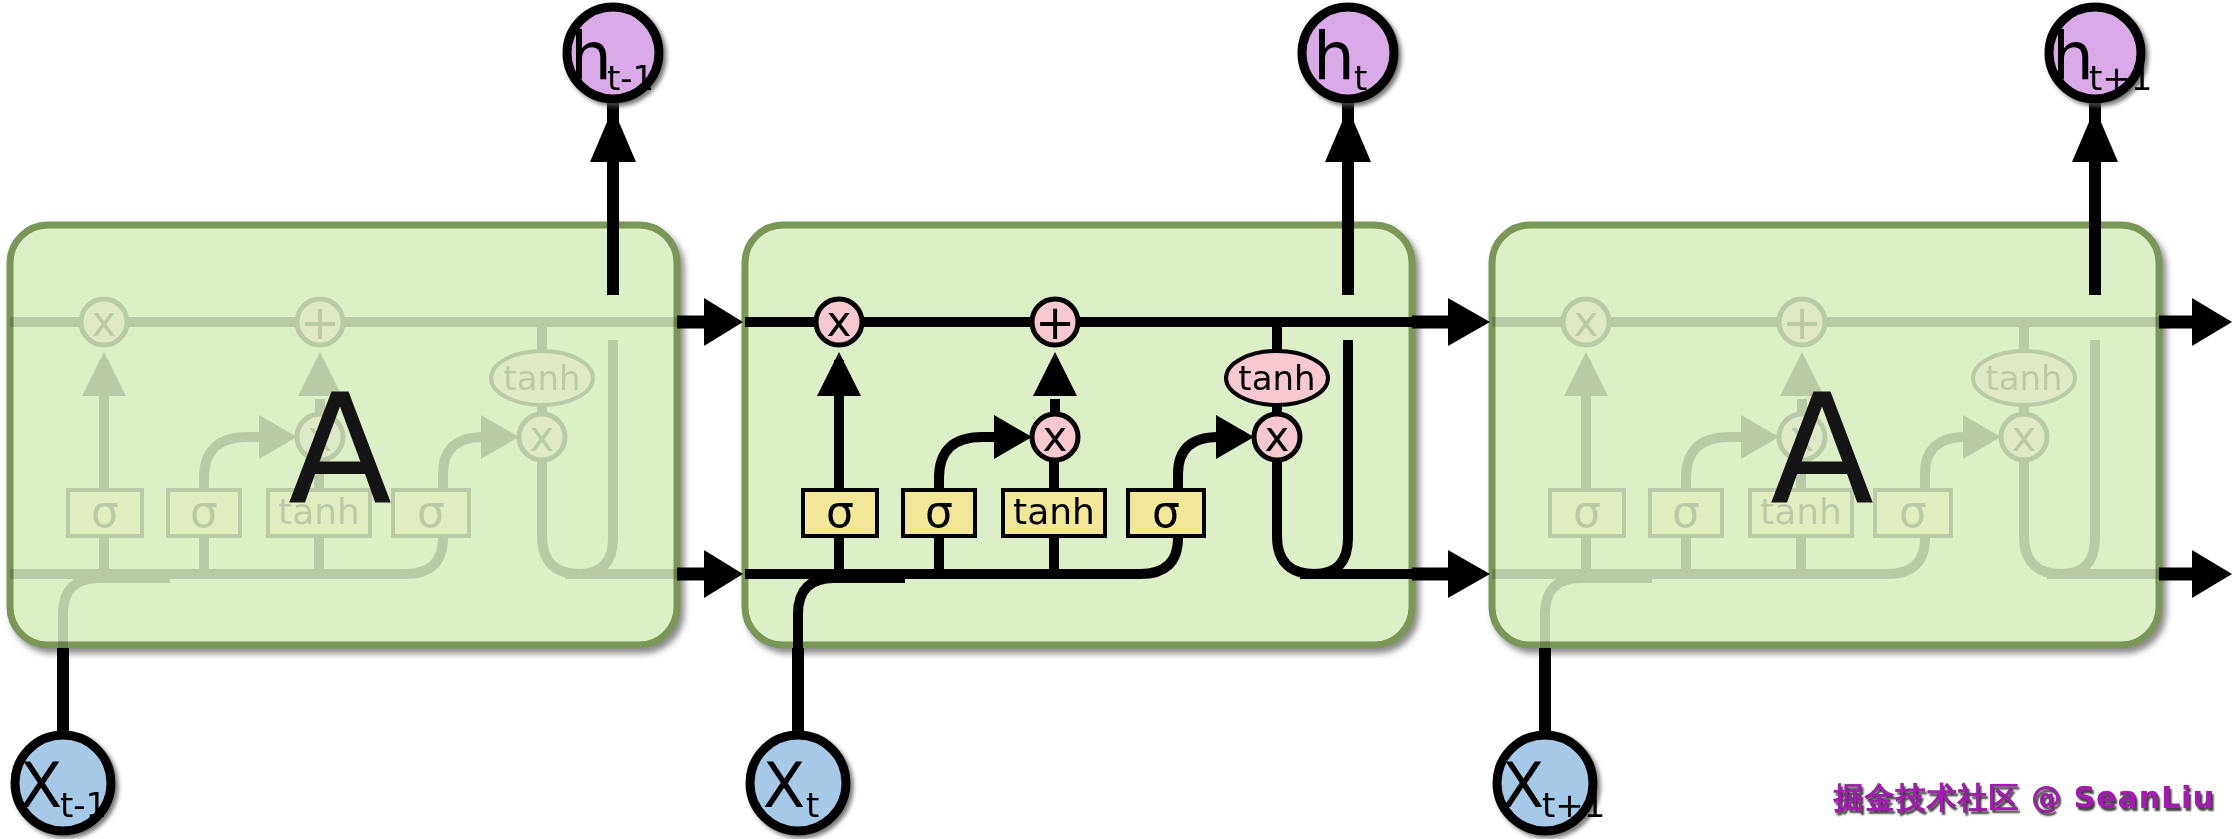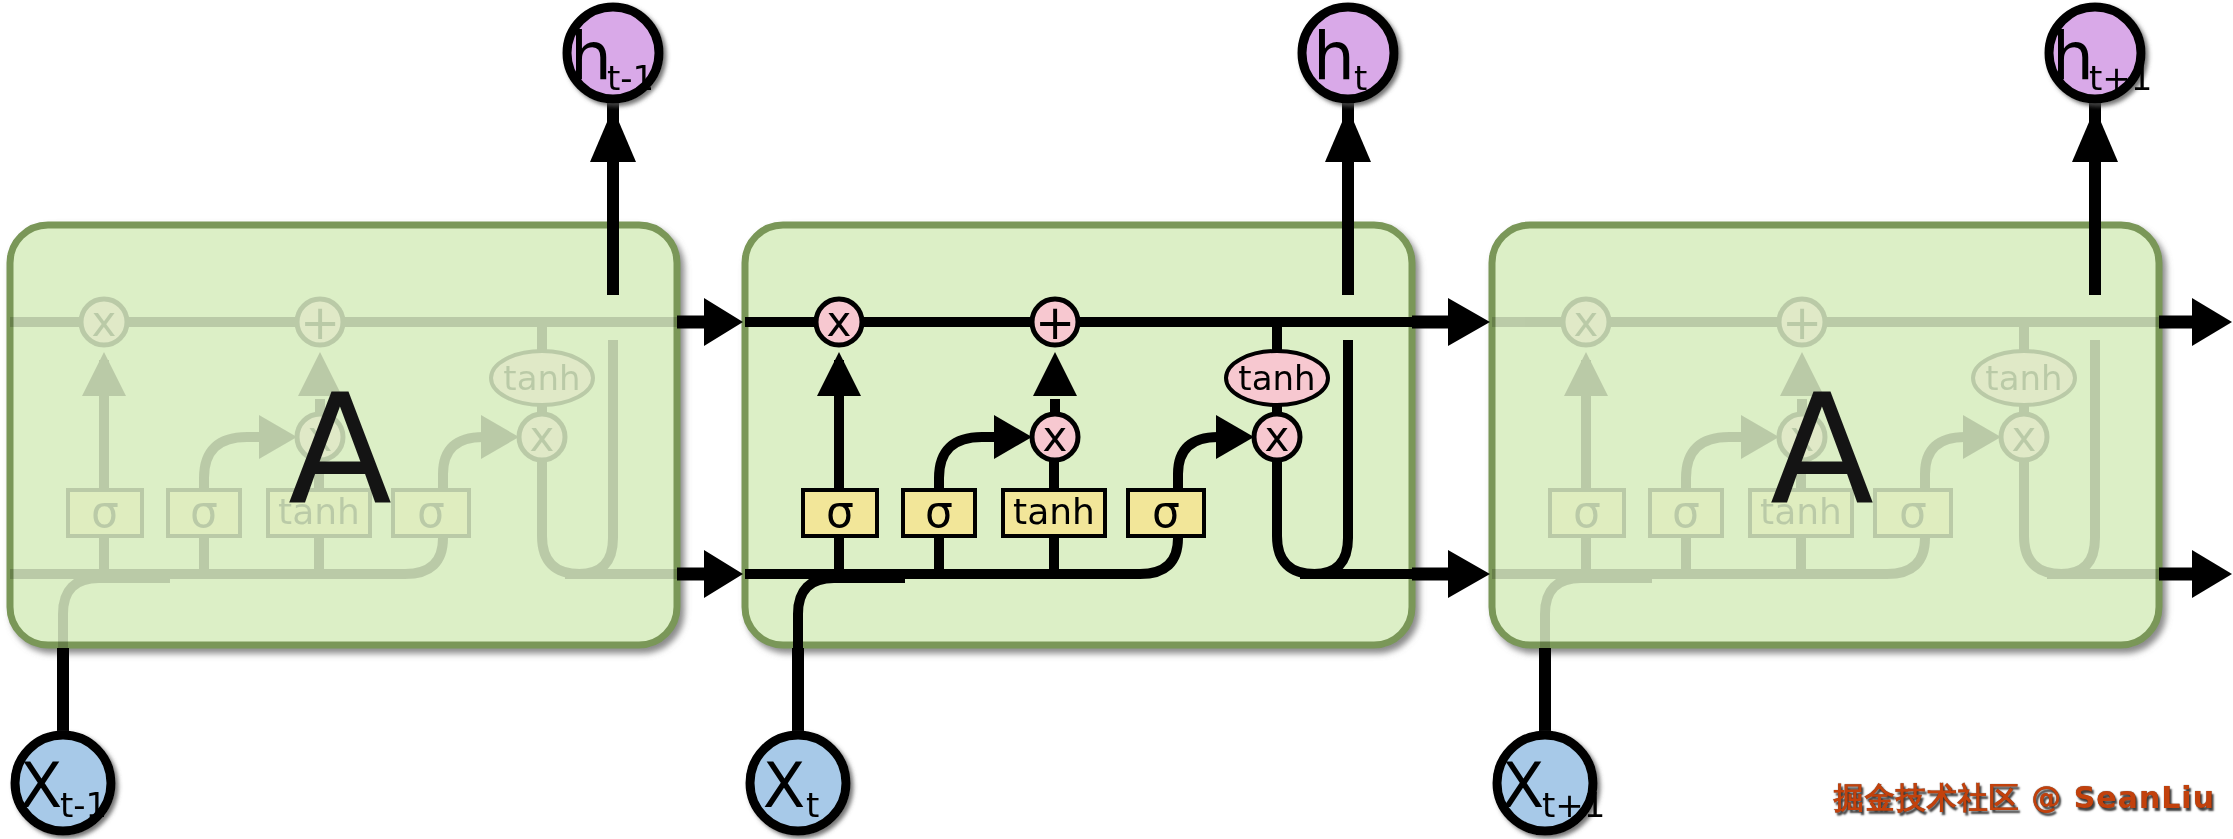--- a/index.html
+++ b/index.html
@@ -19,21 +19,21 @@
   .node-main{font-size:66px;}
   .node-sub{font-size:34px;}
   .x-main{font-size:62px;}
   .op-label{font-size:42px;}
   .add-label{font-size:48px;}
   .gate-label{font-size:44px;}
   .tanhbox-label{font-size:36px;}
   .tanhell-label{font-size:34px;}
   .a-label{font-size:152px;fill:#141414;}
   .watermark{position:absolute;right:18px;bottom:20px;font-size:30px;font-weight:bold;
-             color:#c2410c;text-shadow:2px 3px 2px rgba(0,0,0,0.75), 0 0 1px #555;
+             color:#a21caf;text-shadow:2px 3px 2px rgba(0,0,0,0.75), 0 0 1px #555;
              letter-spacing:1px;}
 </style>
 </head>
 <body>
 
 <div class="stage">
 <svg width="2233" height="839" viewBox="0 0 2233 839" xmlns="http://www.w3.org/2000/svg" xmlns:xlink="http://www.w3.org/1999/xlink">
 
   <defs>
     <filter id="cellshadow" x="-5%" y="-5%" width="112%" height="115%">

